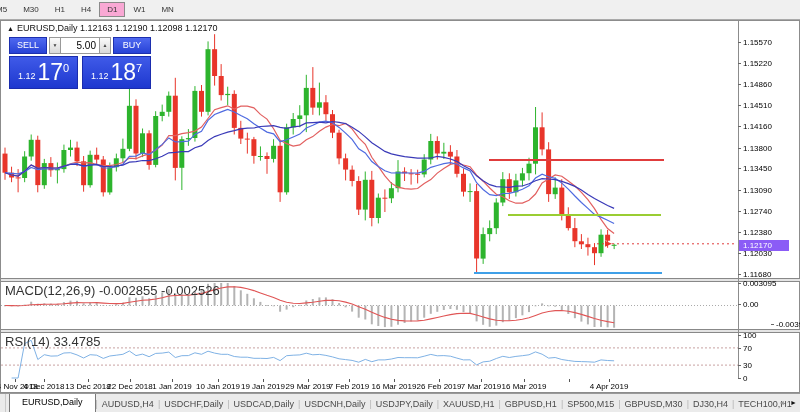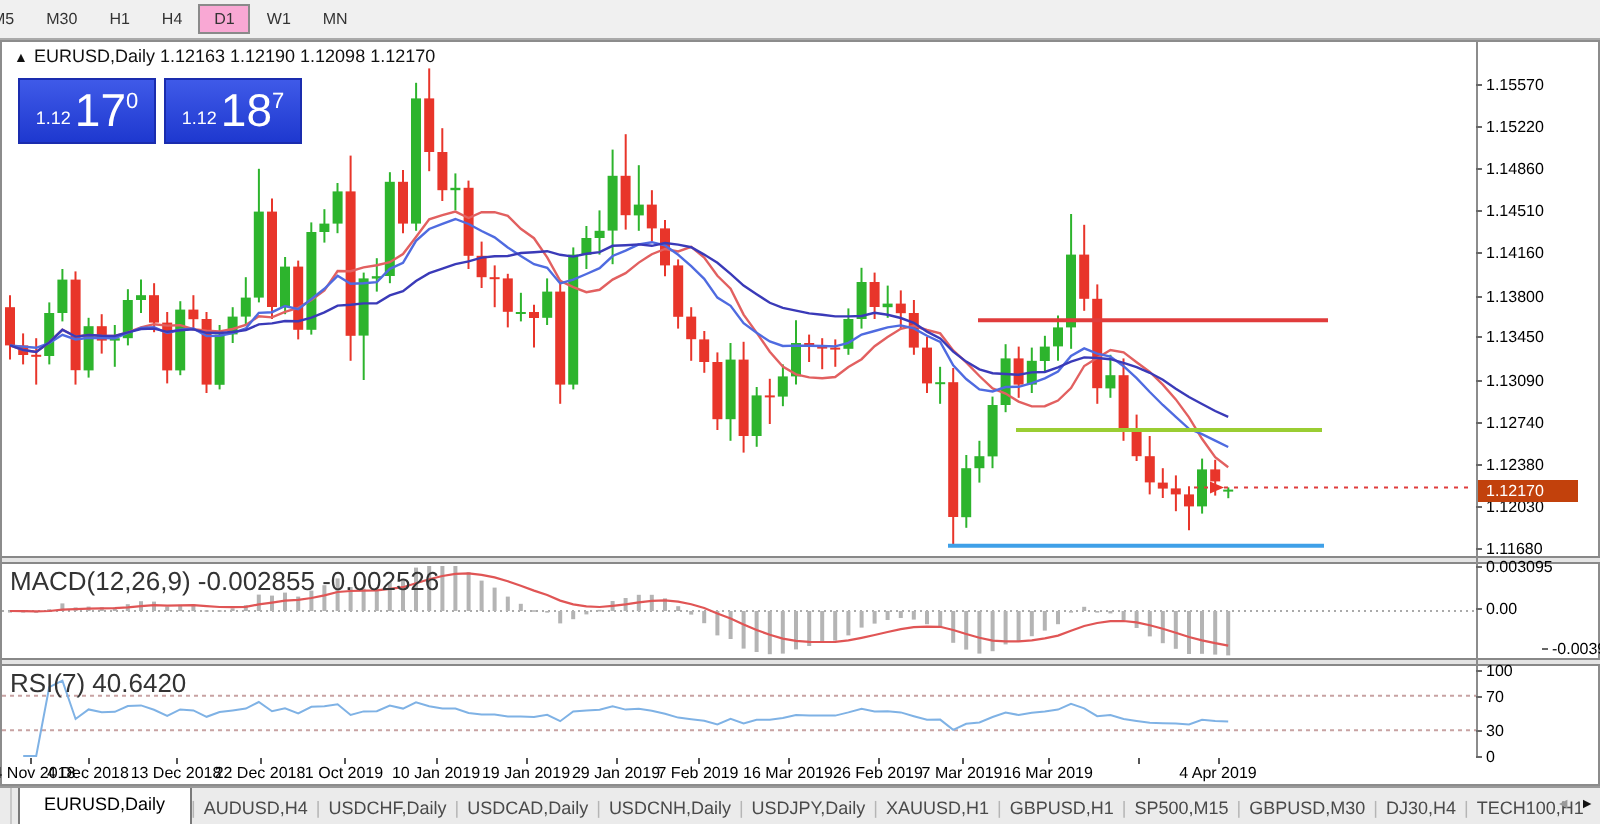--- a/index.html
+++ b/index.html
@@ -17,21 +17,21 @@
             box-sizing:border-box;border:1px solid #8c8c8c;}
   .vdiv{position:absolute;left:737px;top:0;width:1px;height:358px;background:#8c8c8c;}
   .pane-svg{position:absolute;left:0;}
   .splitter{position:absolute;left:0;width:800px;height:4px;background:#e4e4e4;
             border-top:1px solid #888;border-bottom:1px solid #888;box-sizing:border-box;}
   .chart-header{position:absolute;left:6px;top:2px;font-size:9px;color:#111;white-space:nowrap;z-index:5;}
   .chart-header .tri{font-size:7px;margin-right:3px;}
   .ind-label{position:absolute;left:4px;font-size:13px;color:#333;z-index:5;white-space:nowrap;}
   .axlbl{position:absolute;left:742px;font-size:8px;color:#000;white-space:nowrap;}
   .axlbl::before{content:"";position:absolute;left:-5px;top:4px;width:3px;height:1px;background:#666;}
-  .curlbl{position:absolute;left:738px;width:46px;font-size:8px;color:#fff;background:#c2410c;
+  .curlbl{position:absolute;left:738px;width:46px;font-size:8px;color:#fff;background:#8b5cf6;
           padding:1px 0 1px 4px;z-index:6;}
   .dt-lbl{position:absolute;top:3px;transform:translateX(-50%);font-size:8px;color:#000;white-space:nowrap;}
   .dt-tick{position:absolute;top:0;width:1px;height:3px;background:#555;}
   .dateaxis{position:absolute;left:0;top:358px;width:737px;height:13px;background:#fff;}
   
   .ocp{position:absolute;left:8px;top:16px;width:142px;z-index:8;}
   .ocp-row1{display:flex;height:17px;}
   .ocp-btn{background:linear-gradient(#4f69f0,#2742d6);border:1px solid #1c2fae;color:#fff;
            font-size:9px;width:38px;box-sizing:border-box;text-align:center;line-height:15px;cursor:default;}
   .stp-btn{width:12px;box-sizing:border-box;border:1px solid #999;background:linear-gradient(#fbfbfb,#d9d9d9);
@@ -76,20 +76,29 @@
       </div>
   </div>
 
   <div class="chartwin" id="chartwin">
 
     <div class="chart-header">
       <span class="tri">▲</span><span>EURUSD,Daily</span>&nbsp;<span>1.12163 1.12190 1.12098 1.12170</span>
     </div>
 
     <div class="ocp">
+      <div class="ocp-row1">
+        <div class="ocp-btn">SELL</div>
+        <div class="gap"></div>
+        <div class="stp-btn">▼</div>
+        <input class="vol" value="5.00" style="">
+        <div class="stp-btn">▲</div>
+        <div class="gap"></div>
+        <div class="ocp-btn">BUY</div>
+      </div>
       <div class="ocp-row2">
         <div class="bigq">
           <span class="pre">1.12</span>
             <span class="big">17</span>
             <span class="sup">0</span>
         </div>
         <div class="bigq">
           <span class="pre">1.12</span>
             <span class="big">18</span>
             <span class="sup">7</span>
@@ -393,44 +402,44 @@
         <rect x="585.9" y="23.5" width="2" height="18.9" fill="#b4b4b4"></rect>
         <rect x="592.5" y="23.5" width="2" height="21.5" fill="#b4b4b4"></rect>
         <rect x="599.0" y="23.5" width="2" height="21.4" fill="#b4b4b4"></rect>
         <rect x="605.6" y="23.5" width="2" height="21.8" fill="#b4b4b4"></rect>
         <rect x="612.1" y="23.5" width="2" height="22.2" fill="#b4b4b4"></rect>
         <path d="M4.0 23.5 L10.6 23.6 L17.1 23.7 L23.6 23.5 L30.2 22.8 L36.8 22.6 L43.3 22.3 L49.9 22.2 L56.4 22.1 L62.9 21.7 L69.5 21.1 L76.0 20.6 L82.6 20.8 L89.1 20.7 L95.7 20.6 L102.3 21.1 L108.8 21.5 L115.3 21.6 L121.9 21.4 L128.4 20.2 L135.0 19.3 L141.5 18.3 L148.1 17.9 L154.7 17.0 L161.2 15.7 L167.8 14.0 L174.3 13.5 L180.8 13.3 L187.4 13.2 L193.9 12.4 L200.5 11.6 L207.0 9.6 L213.6 7.6 L220.2 6.0 L226.7 4.9 L233.3 4.7 L239.8 5.4 L246.3 6.7 L252.9 8.6 L259.4 10.9 L266.0 13.3 L272.6 15.5 L279.1 18.3 L285.6 20.2 L292.2 21.2 L298.8 21.5 L305.3 20.9 L311.8 20.2 L318.4 19.2 L324.9 18.4 L331.5 18.2 L338.1 18.8 L344.6 20.1 L351.1 22.0 L357.7 24.7 L364.3 27.3 L370.8 30.3 L377.3 33.0 L383.9 35.4 L390.4 37.3 L397.0 38.4 L403.6 38.9 L410.1 39.0 L416.6 38.9 L423.2 38.2 L429.8 36.9 L436.3 35.5 L442.8 34.0 L449.4 32.6 L455.9 31.6 L462.5 31.3 L469.1 31.4 L475.6 33.0 L482.1 35.0 L488.7 36.9 L495.3 38.3 L501.8 38.7 L508.3 38.7 L514.9 38.2 L521.4 37.2 L528.0 35.8 L534.5 33.4 L541.1 31.0 L547.6 29.5 L554.2 28.6 L560.8 28.5 L567.3 29.2 L573.9 30.6 L580.4 32.4 L586.9 34.4 L593.5 36.5 L600.0 38.2 L606.6 39.6 L613.1 40.8" fill="none" stroke="#e05555" stroke-width="1.1"></path>
       </svg>
 
     <div class="splitter" style="top:308px"></div>
 
-    <div class="ind-label" style="top:313px">RSI(7) 40.6420</div>
+    <div class="ind-label" style="top:313px">RSI(14) 33.4785</div>
     <svg id="rsi-svg" class="pane-svg" style="top:312px" width="737" height="46">
         <line x1="0" y1="14.9" x2="737" y2="14.9" stroke="#c8a2a2" stroke-width="1" stroke-dasharray="2,2"></line>
         <line x1="0" y1="32.1" x2="737" y2="32.1" stroke="#c8a2a2" stroke-width="1" stroke-dasharray="2,2"></line>
         <path d="M10.6 45.0 L17.1 45.0 L23.6 10.6 L30.2 7.3 L36.8 26.5 L43.3 21.7 L49.9 23.1 L56.4 22.9 L62.9 20.0 L69.5 19.7 L76.0 21.9 L82.6 25.0 L89.1 21.7 L95.7 22.2 L102.3 25.4 L108.8 23.0 L115.3 22.2 L121.9 21.3 L128.4 18.0 L135.0 22.6 L141.5 21.1 L148.1 23.7 L154.7 20.4 L161.2 20.1 L167.8 19.1 L174.3 24.5 L180.8 22.7 L187.4 22.6 L193.9 19.8 L200.5 21.3 L207.0 18.2 L213.6 20.1 L220.2 21.3 L226.7 21.3 L233.3 23.5 L239.8 24.2 L246.3 24.2 L252.9 25.3 L259.4 25.3 L266.0 25.5 L272.6 24.4 L279.1 27.6 L285.6 22.7 L292.2 22.2 L298.8 21.9 L305.3 20.2 L311.8 21.8 L318.4 21.4 L324.9 22.4 L331.5 23.9 L338.1 25.8 L344.6 26.6 L351.1 27.4 L357.7 29.2 L364.3 26.4 L370.8 28.7 L377.3 26.9 L383.9 26.9 L390.4 26.0 L397.0 24.5 L403.6 24.7 L410.1 24.7 L416.6 24.8 L423.2 23.2 L429.8 21.4 L436.3 22.8 L442.8 22.6 L449.4 23.2 L455.9 25.1 L462.5 26.9 L469.1 26.8 L475.6 31.9 L482.1 28.9 L488.7 28.2 L495.3 25.5 L501.8 23.3 L508.3 24.5 L514.9 23.4 L521.4 22.7 L528.0 21.8 L534.5 18.9 L541.1 21.2 L547.6 25.1 L554.2 24.5 L560.8 26.5 L567.3 27.5 L573.9 28.4 L580.4 28.6 L586.9 28.8 L593.5 29.2 L600.0 26.9 L606.6 27.5 L613.1 27.8" fill="none" stroke="#7fb2e5" stroke-width="1"></path>
       </svg>
 
     <div class="dateaxis" id="dateaxis">
         <div class="dt-tick" style="left: 14px;"></div>
         <div class="dt-lbl" style="left: 14px;">24 Nov 2018</div>
         <div class="dt-tick" style="left: 43px;"></div>
         <div class="dt-lbl" style="left: 43px;">4 Dec 2018</div>
         <div class="dt-tick" style="left: 87px;"></div>
         <div class="dt-lbl" style="left: 87px;">13 Dec 2018</div>
         <div class="dt-tick" style="left: 129px;"></div>
         <div class="dt-lbl" style="left: 129px;">22 Dec 2018</div>
         <div class="dt-tick" style="left: 171px;"></div>
-        <div class="dt-lbl" style="left: 171px;">1 Oct 2019</div>
+        <div class="dt-lbl" style="left: 171px;">1 Jan 2019</div>
         <div class="dt-tick" style="left: 217px;"></div>
         <div class="dt-lbl" style="left: 217px;">10 Jan 2019</div>
         <div class="dt-tick" style="left: 262px;"></div>
         <div class="dt-lbl" style="left: 262px; text-align: center;">19 Jan 2019</div>
         <div class="dt-tick" style="left: 307px;"></div>
-        <div class="dt-lbl" style="left: 307px;">29 Jan 2019</div>
+        <div class="dt-lbl" style="left: 307px;">29 Mar 2019</div>
         <div class="dt-tick" style="left: 348px;"></div>
         <div class="dt-lbl" style="left: 348px;">7 Feb 2019</div>
         <div class="dt-tick" style="left: 393px;"></div>
         <div class="dt-lbl" style="left: 393px;">16 Mar 2019</div>
         <div class="dt-tick" style="left: 438px;"></div>
         <div class="dt-lbl" style="left: 438px;">26 Feb 2019</div>
         <div class="dt-tick" style="left: 480px;"></div>
         <div class="dt-lbl" style="left: 480px;">7 Mar 2019</div>
         <div class="dt-tick" style="left: 523px;"></div>
         <div class="dt-lbl" style="left: 523px;">16 Mar 2019</div>

